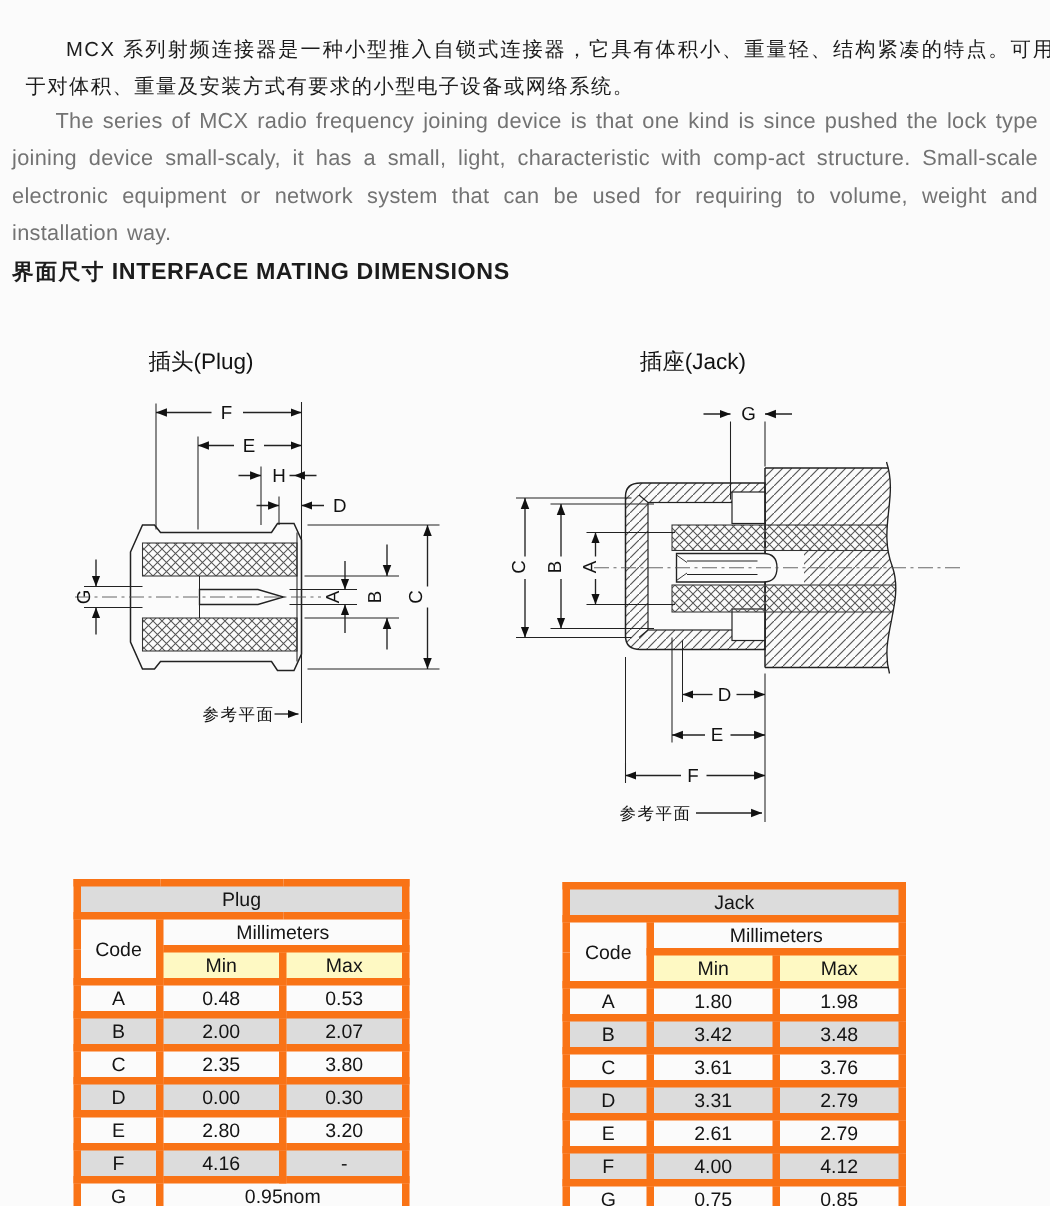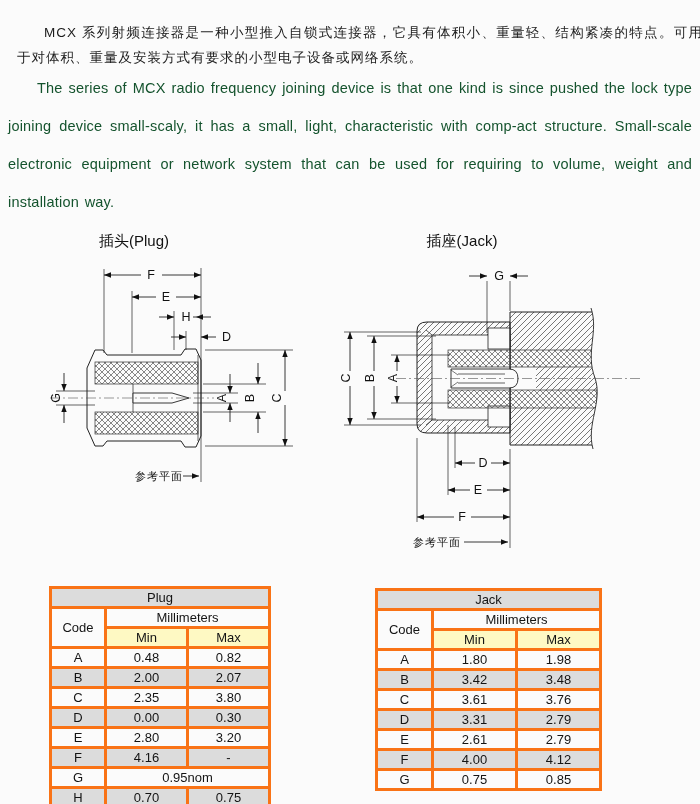--- a/index.html
+++ b/index.html
@@ -1,45 +1,49 @@
 <!DOCTYPE html>
 <html><head>
 <meta charset="utf-8">
 <style>
   html,body{margin:0;padding:0;background:#e8e8e8;}
   .page{position:relative;width:700px;height:804px;background:#fbfbfb;overflow:hidden;
         font-family:"Liberation Sans","DejaVu Sans",sans-serif;color:#1c1c1c;}
   .intro-zh{position:absolute;top:6px;left:17px;width:686px;font-size:13.5px;line-height:25px;
             text-indent:2em;letter-spacing:1px;text-align:justify;}
-  .intro-en{position:absolute;top:54px;left:8px;width:684px;font-size:14.5px;line-height:38px;
-            text-indent:2em;letter-spacing:.2px;word-spacing:1.5px;text-align:justify;color:#14532d;}
+  .intro-en{position:absolute;top:54px;left:8px;width:684px;font-size:14.5px;line-height:25px;
+            text-indent:2em;letter-spacing:.2px;word-spacing:1.5px;text-align:justify;color:#737373;}
   .section-heading{position:absolute;top:172px;left:8px;font-weight:bold;white-space:nowrap;}
   .section-heading .zh{font-size:14.5px;letter-spacing:1px;}
   .section-heading .en{font-size:15.5px;letter-spacing:.4px;}
   svg.diagrams{position:absolute;top:225px;left:0;}
   svg text{font-family:"Liberation Sans","DejaVu Sans",sans-serif;fill:#111;}
   .dia-title{font-size:15px;}
   .dim-letter{font-size:12.5px;}
   .ref-label{font-size:11px;letter-spacing:1px;}
   table.dim-table{position:absolute;border-collapse:collapse;table-layout:fixed;
                   font-size:13px;color:#141414;background:#fbfbfb;border:2px solid #222;}
-  .dim-table td{border:3px solid #f97316;text-align:center;height:17px;line-height:16px;padding:0;}
+  .dim-table td{border:5px solid #f97316;text-align:center;height:17px;line-height:16px;padding:0;}
   .dim-table td.shade{background:#fef9c3;}
   tr.shade td{background:#dcdcdc;}
   #plug-table{left:49px;top:586px;width:220px;}
   #jack-table{left:375px;top:588px;width:225px;}
 </style>
 </head>
 <body>
 
 <div class="page">
 
   <p class="intro-zh">MCX 系列射频连接器是一种小型推入自锁式连接器，它具有体积小、重量轻、结构紧凑的特点。可用于对体积、重量及安装方式有要求的小型电子设备或网络系统。</p>
   <p class="intro-en">The series of MCX radio frequency joining device is that one kind is since pushed the lock type joining device small-scaly, it has a small, light, characteristic with comp-act structure. Small-scale electronic equipment or network system that can be used for requiring to volume, weight and installation way.</p>
 
+  <div class="section-heading">
+    <span class="zh">界面尺寸</span>
+    <span class="en">INTERFACE MATING DIMENSIONS</span>
+  </div>
 
   <svg class="diagrams" width="700" height="330" viewBox="0 225 700 330">
     <defs>
       <marker id="arr" viewBox="0 0 10 10" refX="9" refY="5" markerWidth="9" markerHeight="9" orient="auto-start-reverse">
         <path d="M0,1.5 L9,5 L0,8.5 Z" fill="#111"></path>
       </marker>
       <pattern id="h" width="6" height="6" patternUnits="userSpaceOnUse">
         <path d="M0,6 L6,0" stroke="#555" stroke-width="0.8"></path>
       </pattern>
       <pattern id="xh" width="6" height="6" patternUnits="userSpaceOnUse">
@@ -208,21 +212,21 @@
       <td rowspan="2">Code</td>
       <td colspan="2">Millimeters</td>
     </tr>
     <tr>
       <td class="shade">Min</td>
       <td class="shade">Max</td>
     </tr>
     <tr>
           <td>A</td>
           <td>0.48</td>
-          <td>0.82</td>
+          <td>0.53</td>
         </tr>
     <tr class="shade">
           <td>B</td>
           <td>2.00</td>
           <td>2.07</td>
         </tr>
     <tr>
           <td>C</td>
           <td>2.35</td>
           <td>3.80</td>

